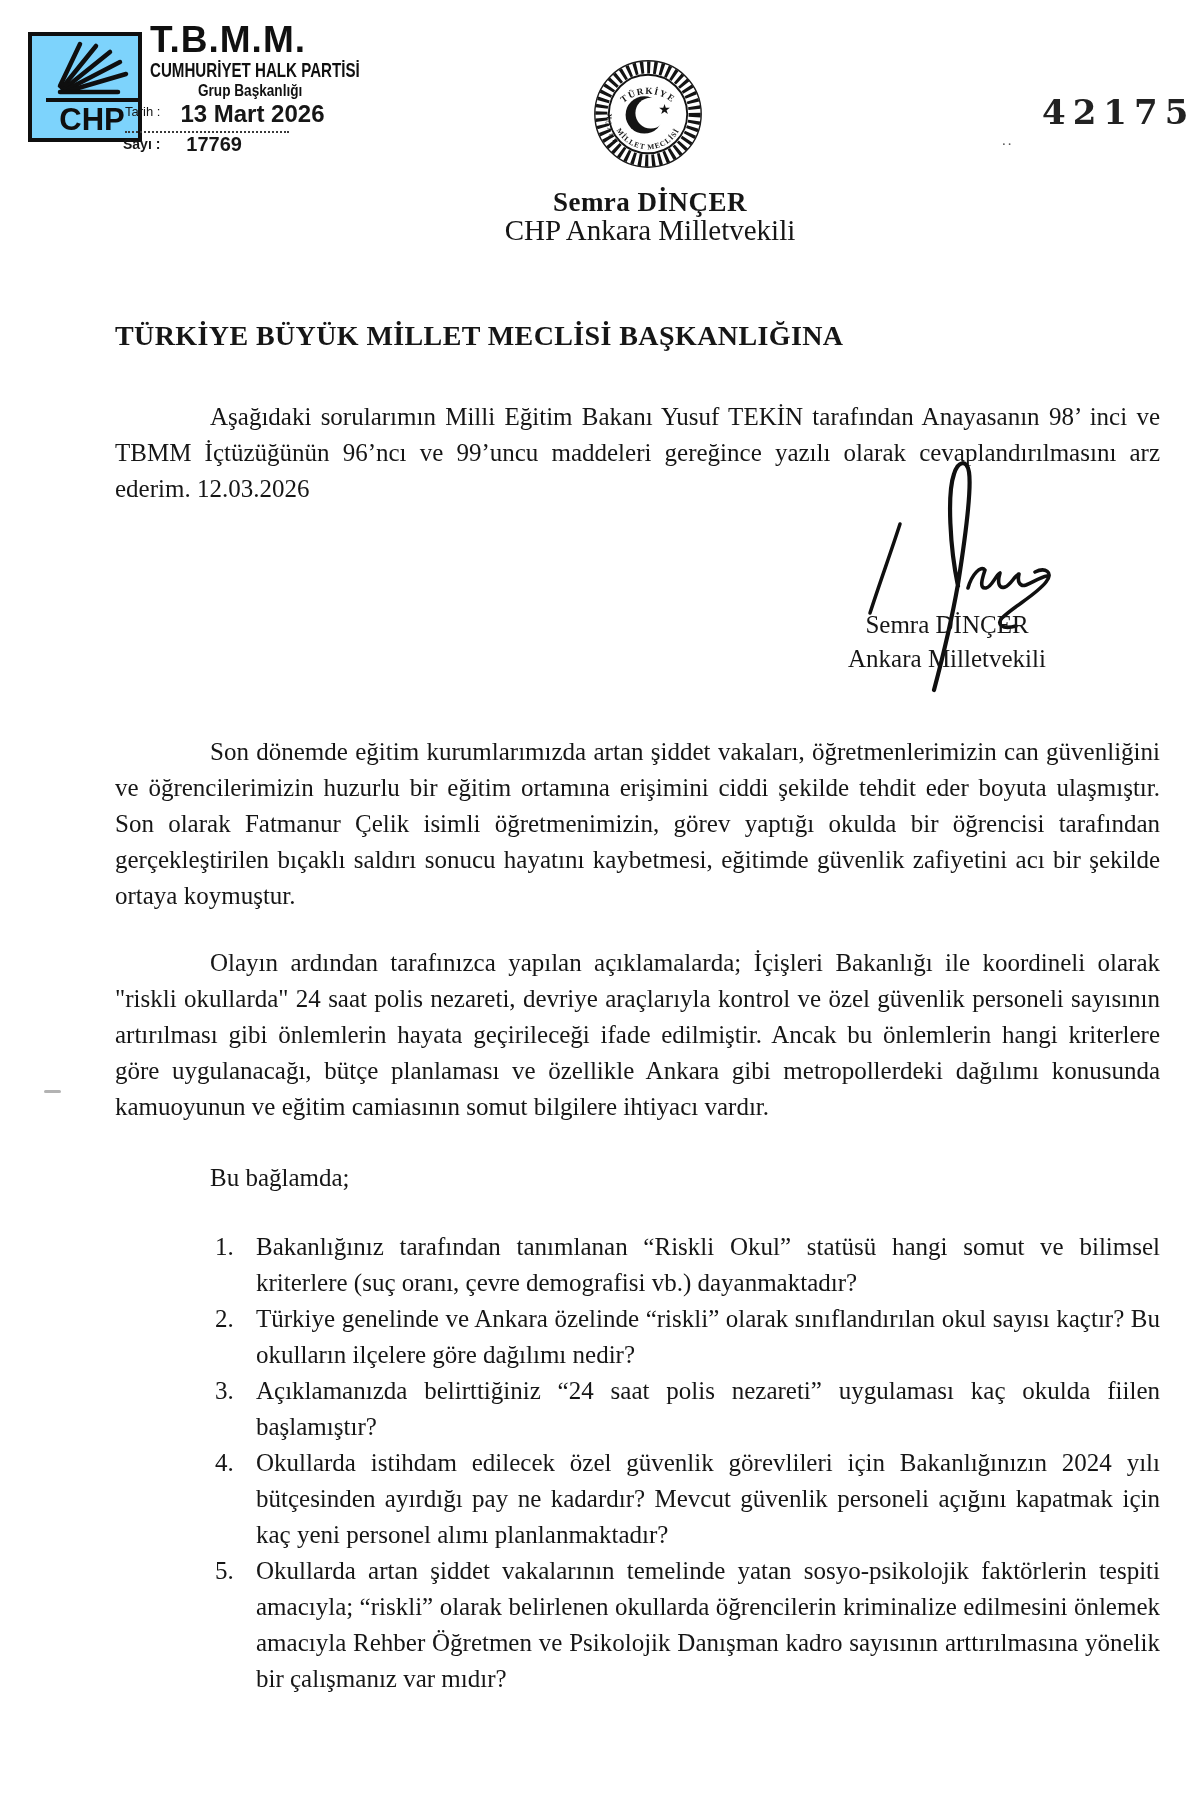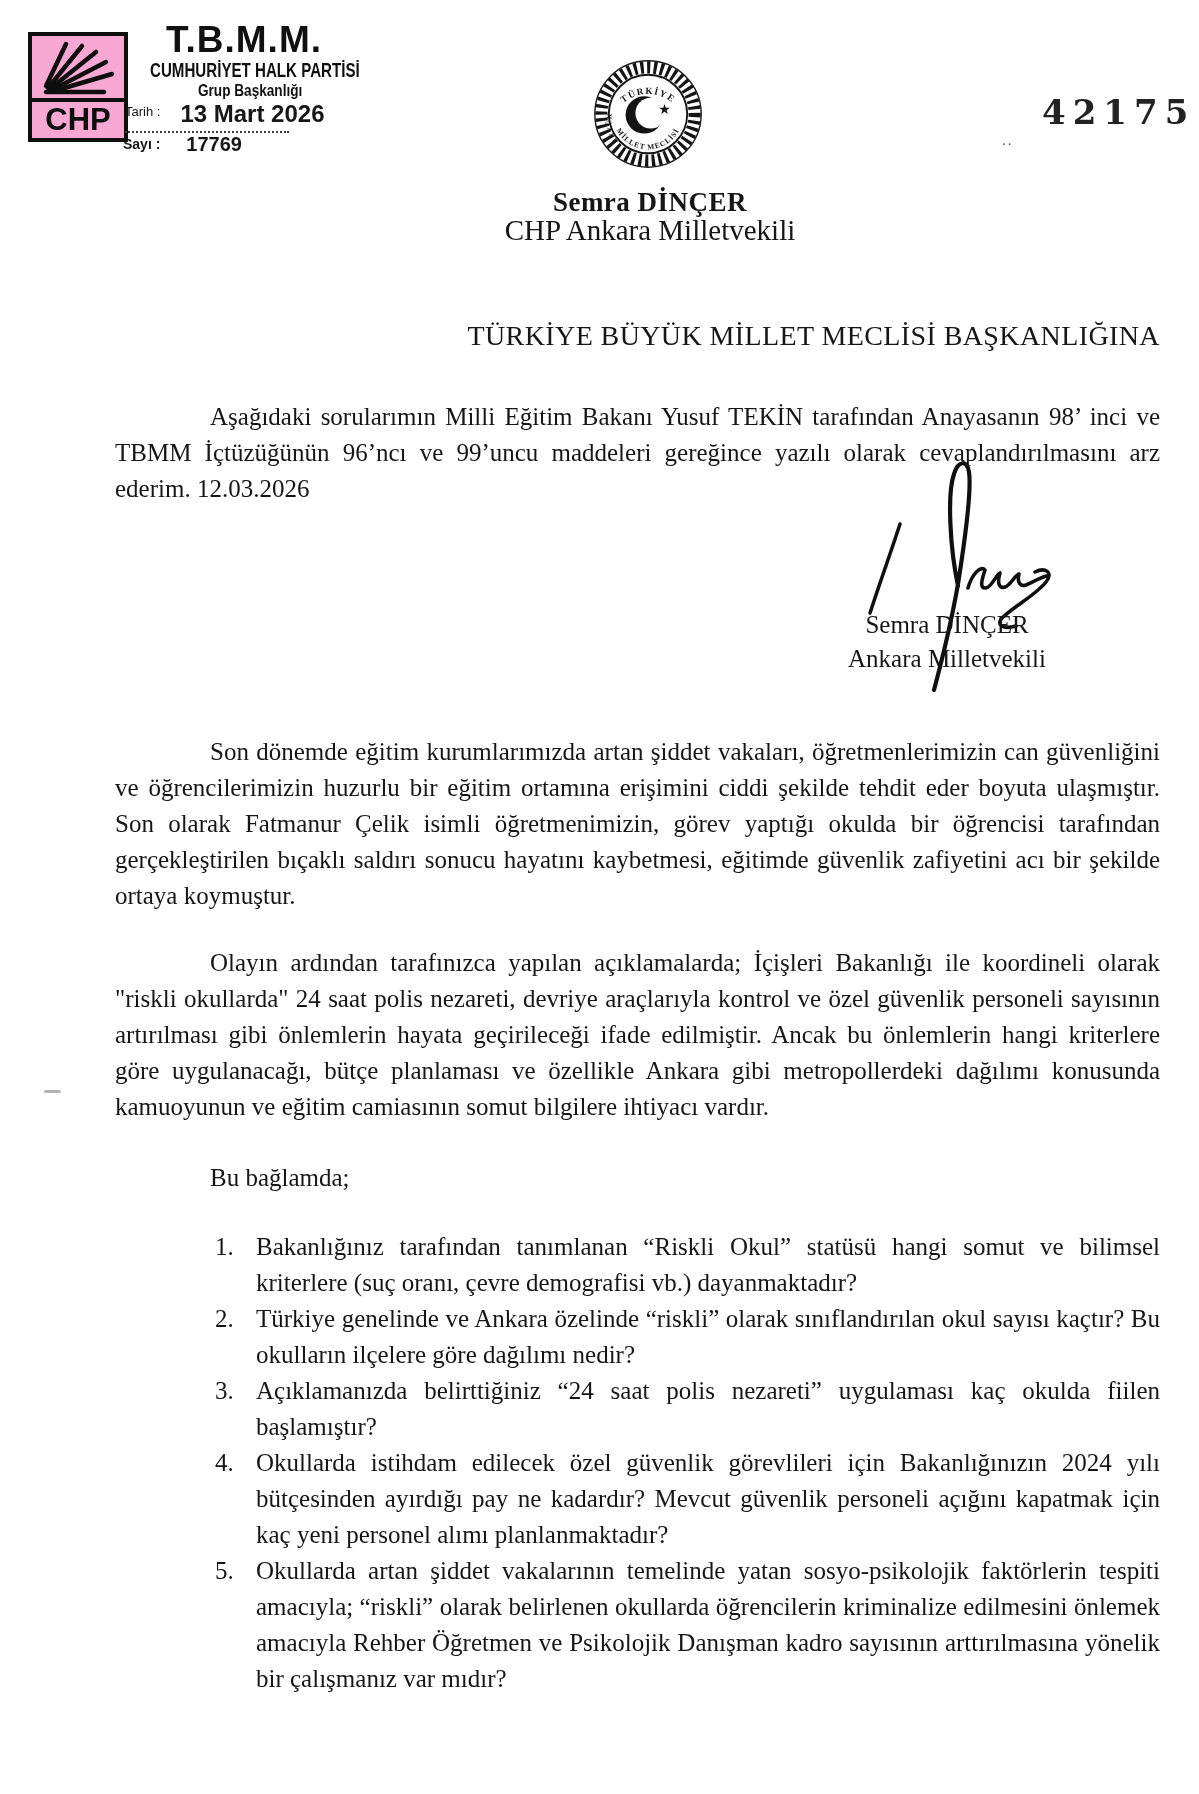--- a/index.html
+++ b/index.html
@@ -1,47 +1,47 @@
 <!DOCTYPE html>
 <html><head>
 <meta charset="utf-8">
 <style>
   html,body{margin:0;padding:0;background:#9a9a9a;}
   .page{
     position:relative;width:1199px;height:1794px;background:#ffffff;
     font-family:"Liberation Serif",serif;color:#161616;overflow:hidden;
   }
   
-  .chp-logo{position:absolute;left:28px;top:32px;width:92px;height:102px;border:4px solid #0f0f0f;background:#f9a8d4;}
+  .chp-logo{position:absolute;left:28px;top:32px;width:92px;height:102px;border:4px solid #0f0f0f;background:#7dd3fc;padding-left:14px;}
   .chp-rays{height:62px;border-bottom:4px solid #0f0f0f;}
   .chp-abbr{height:36px;display:flex;align-items:center;justify-content:center;
     font-family:"Liberation Sans",sans-serif;font-weight:bold;font-size:31px;letter-spacing:0px;color:#0f0f0f;}
   .lh{position:absolute;left:150px;top:22px;font-family:"Liberation Sans",sans-serif;color:#101010;}
-  .lh-tbmm{font-size:37px;font-weight:bold;letter-spacing:1px;line-height:36px;margin-left:16px;}
+  .lh-tbmm{font-size:37px;font-weight:bold;letter-spacing:1px;line-height:36px;}
   .lh-party{font-size:21px;font-weight:bold;white-space:nowrap;transform:scaleX(.72);transform-origin:left;line-height:22px;margin-top:1px;}
   .lh-office{font-size:16px;font-weight:bold;white-space:nowrap;transform:scaleX(.85);transform-origin:left;margin-left:48px;line-height:18px;margin-top:1px;}
   .lh-row{position:absolute;font-family:"Liberation Sans",sans-serif;white-space:nowrap;}
   .lh-row-date{left:125px;top:100px;border-bottom:2px dotted #3a3a3a;padding:0 6px 3px 0;width:158px;}
   .lh-label{font-size:13px;font-weight:normal;vertical-align:6px;}
   .lh-date{font-size:24px;font-weight:bold;margin-left:20px;letter-spacing:0px;}
   .lh-row-sayi{left:123px;top:133px;}
   .lh-label2{font-size:14px;font-weight:bold;vertical-align:2px;}
   .lh-sayi{font-size:20px;font-weight:bold;margin-left:26px;}
   
   .seal{position:absolute;left:592px;top:58px;width:112px;height:112px;}
   .stamp{position:absolute;left:1042px;top:92px;font-family:"DejaVu Serif",serif;
     font-weight:700;font-size:34px;letter-spacing:7px;color:#222;white-space:nowrap;}
   .stamp-pre{position:absolute;left:1002px;top:132px;font-size:15px;color:#555;letter-spacing:2px;}
   
   .author{position:absolute;left:450px;top:189px;width:400px;text-align:center;line-height:27px;}
   .author-name{font-size:27px;font-weight:bold;letter-spacing:.5px;}
   .author-title{font-size:29px;margin-top:1px;}
   
-  .heading{position:absolute;left:115px;top:320px;width:1045px;text-align:right;
-    font-size:28px;letter-spacing:.4px;white-space:nowrap;}
+  .heading{position:absolute;left:115px;top:320px;width:1045px;text-align:left;
+    font-size:28px;letter-spacing:.4px;white-space:nowrap;font-weight:bold;}
   .bodytext{position:absolute;left:115px;top:399px;width:1045px;font-size:25px;line-height:36px;
     text-align:justify;}
   .bodytext p{margin:0;text-indent:95px;}
   .p2{margin-top:227px !important;}
   .p3{margin-top:31px !important;}
   .intro{margin-top:35px !important;}
   .questions{margin-top:33px;margin-left:100px;}
   .q-item{display:flex;}
   .q-num{flex:none;width:41px;}
   .q-text{flex:1;text-align:justify;}

